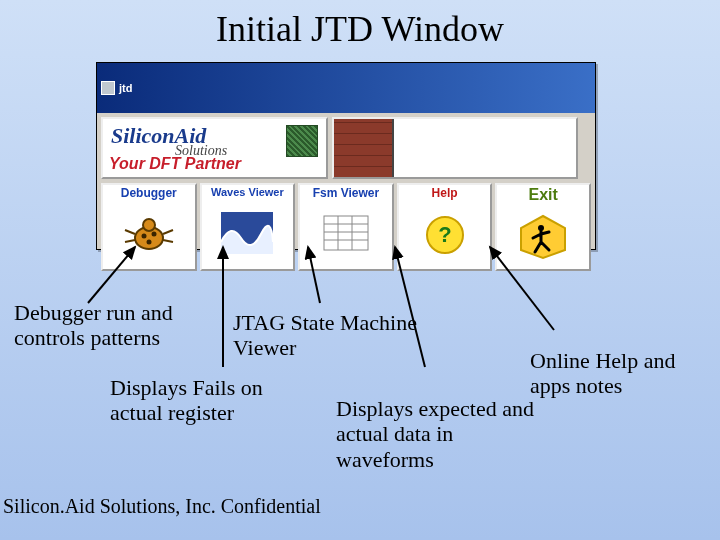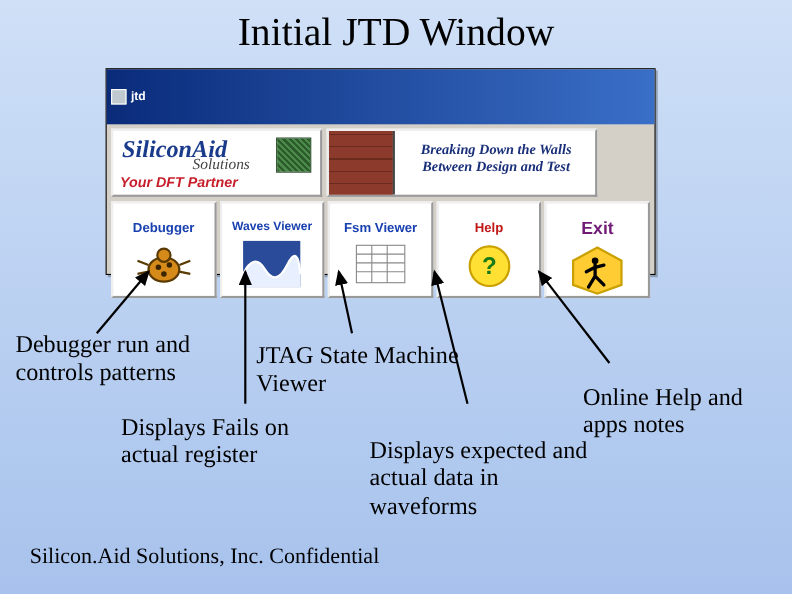--- a/index.html
+++ b/index.html
@@ -41,33 +41,33 @@
     border:1px solid #fff; box-sizing:border-box;
   }
   .logobar {
     display:flex; gap:4px; margin:4px; height:62px;
   }
   .card {
     border:2px outset #eee; background:#fff;
     display:flex; align-items:center; justify-content:center;
     flex-direction:column; box-sizing:border-box;
   }
-  .logo-card { width:192px; height:62px; position:relative; }
+  .logo-card { width:227px; height:62px; position:relative; }
   .logo-card .sa {
     position:absolute; top:4px; left:8px;
     font-family: "Brush Script MT", cursive;
     font-size:22px; color:#1a3b8c; font-style:italic; font-weight:bold;
   }
   .logo-card .sol {
     position:absolute; top:24px; left:52px;
     font-family: Georgia, serif; font-size:14px; color:#444; font-style:italic;margin-left:20px;
   }
   .logo-card .tag {
     position:absolute; bottom:4px; left:6px;
-    font-family: Arial, sans-serif; font-size:13px;
+    font-family: Arial, sans-serif; font-size:16px;
     color:#c71e2b; font-weight:bold; font-style:italic;
   }
   .logo-card .chip {
     position:absolute; top:6px; right:8px; width:30px; height:30px;
     background: repeating-linear-gradient(45deg, #2b5a2b, #2b5a2b 2px, #4c8a4c 2px, #4c8a4c 4px);
     border:1px solid #244a24;
   }
   .break-card { width:246px; height:62px; position:relative; overflow:hidden; }
   .break-card .brick {
     position:absolute; top:0; left:0; width:58px; height:100%;
@@ -87,35 +87,35 @@
   }
   .appbtn {
     flex:1;
     border:2px outset #eee; background:#fff;
     display:flex; flex-direction:column; align-items:center;
     box-sizing:border-box; cursor:pointer;
   }
   .appbtn .lbl {
     font-family: "Comic Sans MS", "Arial Black", sans-serif;
     font-size:12px; font-weight:bold;
-    margin-top:16px; text-align:center; line-height:1;
+    margin-top:2px; text-align:center; line-height:1;
   }
   .appbtn .pic {
     flex:1; width:92%; margin:2px 0 4px;
     display:flex; align-items:center; justify-content:center;
   }
   .lbl-blue { color:#1840b0; }
   .lbl-red  { color:#c01818; }
-  .lbl-gold { color:#701a75; }
+  .lbl-gold { color:#4d7c0f; }
 
   
   .ann { position:absolute; color:#000; font-size:22px; line-height:1.15; }
 
   .footer {
-    position:absolute; left:27px; bottom:22px;
+    position:absolute; left:3px; bottom:22px;
     font-size:20px; color:#000;
   }
 
   
   svg.arrows { position:absolute; left:0; top:0; width:720px; height:540px; pointer-events:none; }
   svg.arrows line { stroke:#000; stroke-width:2; }
   svg.arrows marker polygon { fill:#000; }
 </style>
 </head>
 <body>
@@ -131,21 +131,20 @@
 
     <div class="logobar">
       <div class="card logo-card">
         <span class="sa">SiliconAid</span>
         <span class="sol">Solutions</span>
         <span class="tag">Your DFT Partner</span>
         <span class="chip"></span>
       </div>
       <div class="card break-card">
         <div class="brick"></div>
-        <div class="txt">Breaking Down the Walls Between Design and Test</div>
       </div>
     </div>
 
     <div class="btnbar">
 
       <div class="appbtn">
         <div class="lbl lbl-blue">Debugger</div>
         <div class="pic">
           <svg viewBox="0 0 60 50" width="60" height="50">
             <ellipse cx="30" cy="30" rx="14" ry="11" fill="#d68a1a" stroke="#5a3a00" stroke-width="2"></ellipse>

